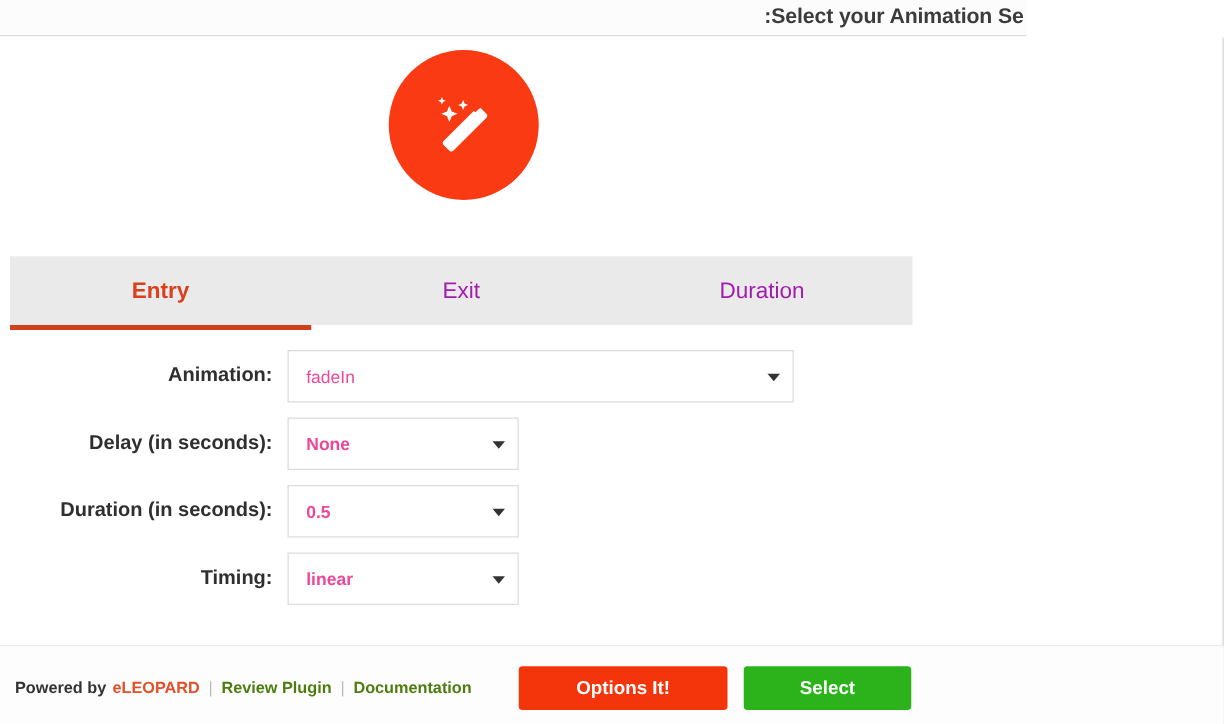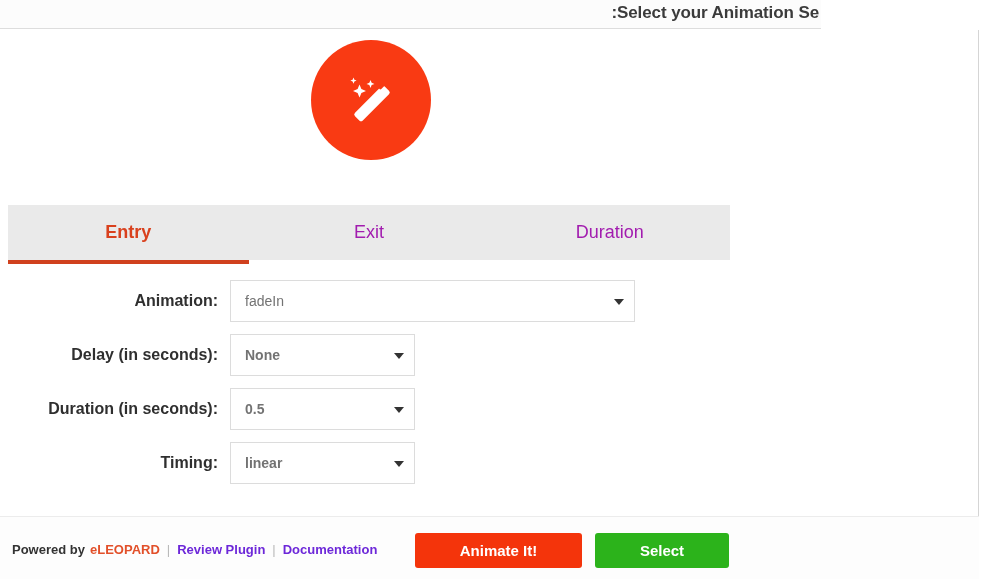--- a/index.html
+++ b/index.html
@@ -121,21 +121,21 @@
   }
   .select {
     position: relative;
     height: 42px;
     background: #ffffff;
     border: 1px solid #dcdcdc;
     display: flex;
     align-items: center;
     padding: 0 28px 0 14px;
     font-size: 14px;
-    color: #737373;
+    color: #ec4899;
     cursor: pointer;
   }
   .select.wide { width: 405px; }
   .select.narrow { width: 185px; font-weight: bold; }
   .caret {
     position: absolute;
     right: 10px;
     top: 50%;
     margin-top: -2px;
     width: 0; height: 0;
@@ -167,21 +167,21 @@
     font-weight: bold;
     color: #333333;
     white-space: nowrap;
   }
   .credits .sep {
     color: #b9b9b9;
     font-weight: normal;
     padding: 0 7px;
   }
   .credits a {
-    color: #6d28d9;
+    color: #4d7c0f;
     text-decoration: none;
   }
   .credits .brand {
     color: #e2502a;
     padding-left: 5px;
   }
 
   .btn {
     position: absolute;
     top: 16px;
@@ -280,20 +280,20 @@
 
     </div>
 
     <div class="footer-divider"></div>
     <div class="footer">
 
       <div class="credits">
         <span>Powered by</span><a class="brand" href="#">eLEOPARD</a><span class="sep">|</span><a href="#">Review Plugin</a><span class="sep">|</span><a href="#">Documentation</a>
       </div>
 
-      <button class="btn btn-animate">Animate It!</button>
+      <button class="btn btn-animate">Options It!</button>
 
       <button class="btn btn-insert">Select</button>
 
     </div>
 
   </div>
 </div>
 
 </body></html>

